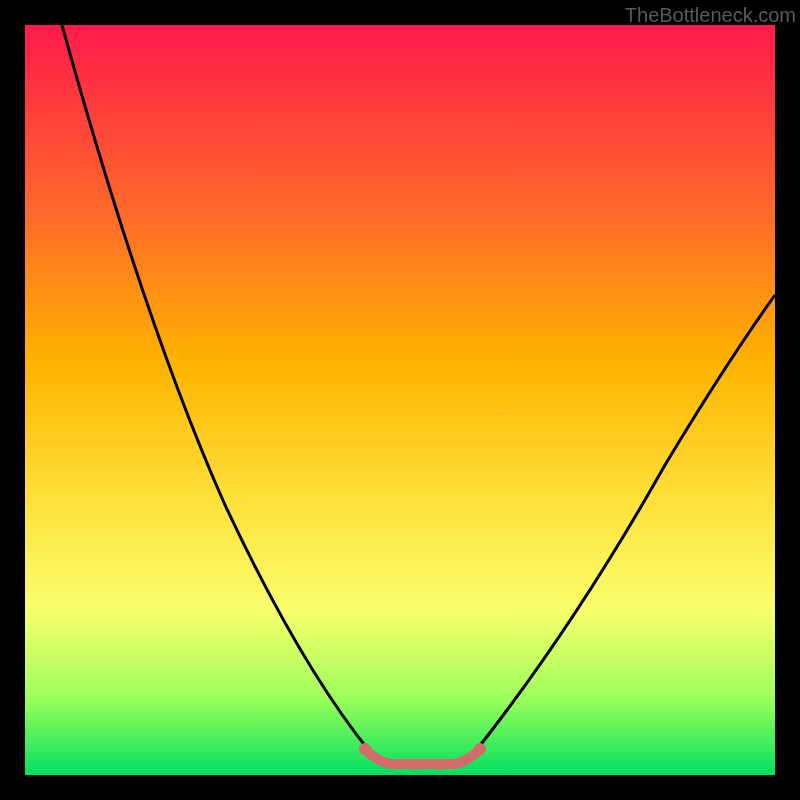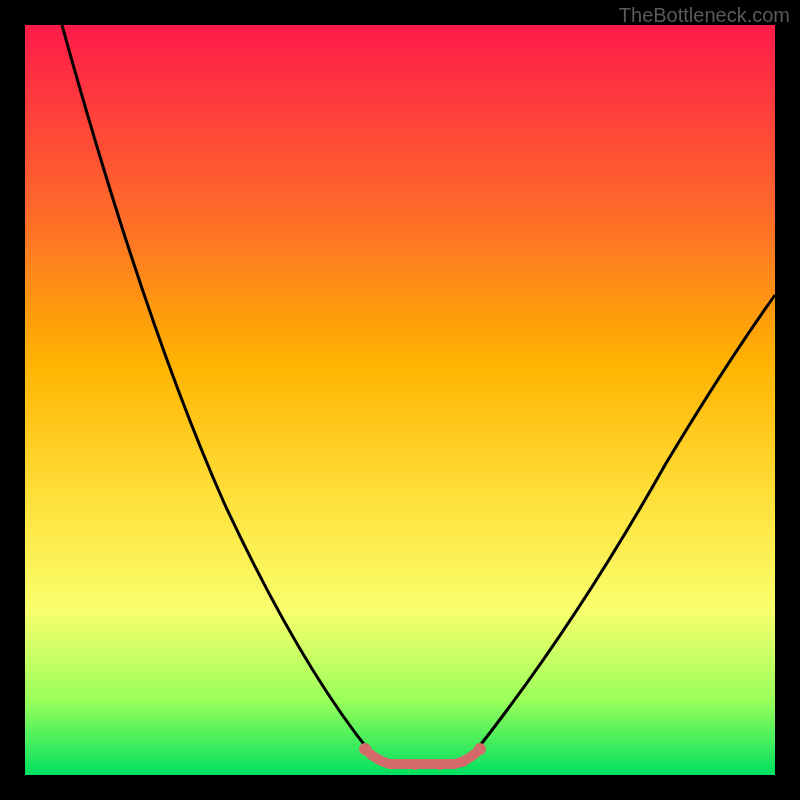--- a/index.html
+++ b/index.html
@@ -7,21 +7,21 @@
     padding: 0;
     width: 800px;
     height: 800px;
     background: #000;
     font-family: Arial, Helvetica, sans-serif;
     position: relative;
   }
   .watermark {
     position: absolute;
     top: 4px;
-    right: 10px;
+    right: 4px;
     color: #5a5a5a;
     font-size: 20px;
     font-weight: 500;
     z-index: 10;
   }
   svg.plot {
     position: absolute;
     top: 25px;
     left: 25px;
   }

